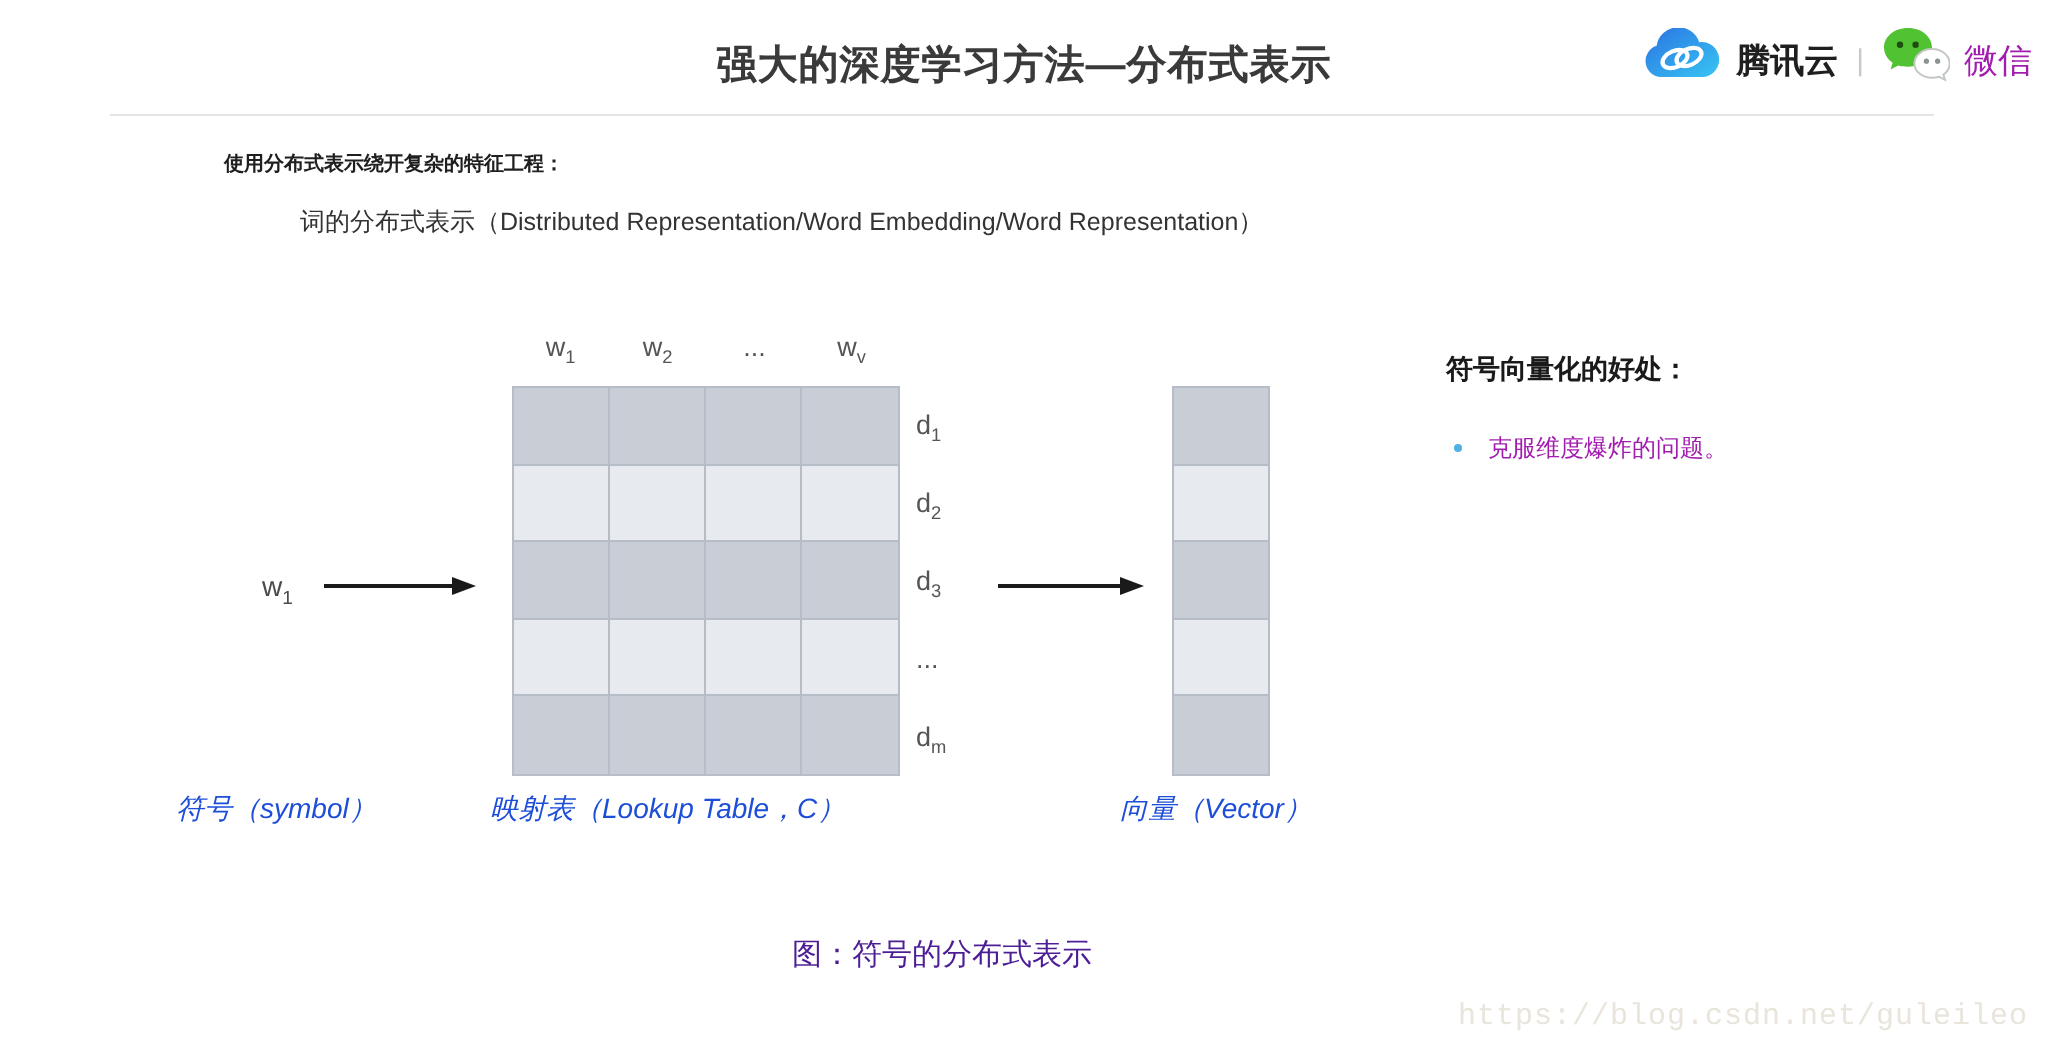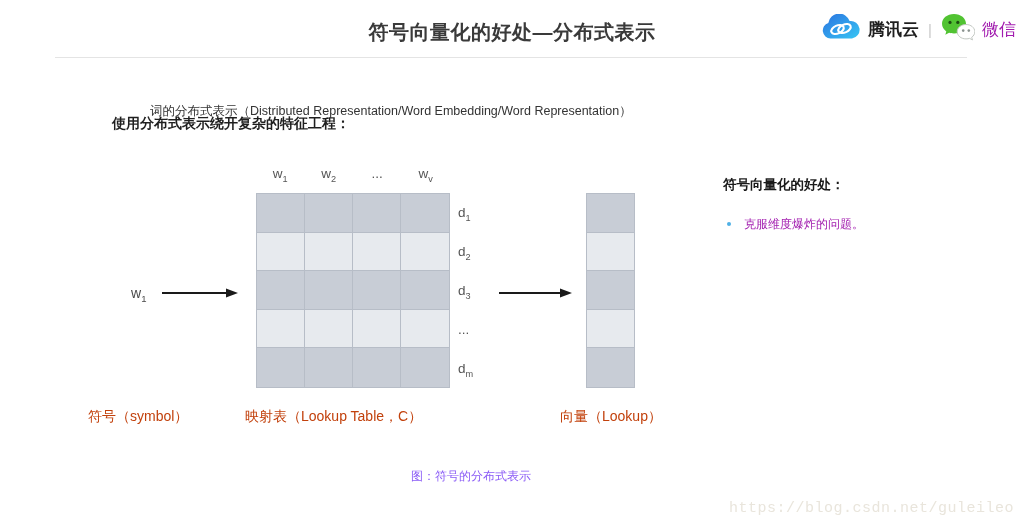--- a/index.html
+++ b/index.html
@@ -25,21 +25,21 @@
   .brand .wx-label { font-size: 17px; color: #a21caf; }
   .brand .sep { color: #c9c9c9; font-size: 15px; font-weight: 300; padding: 0 2px; }
   .divider {
     position: absolute; top: 57px; left: 55px; width: 912px; height: 1px;
     background: #e4e4e4;
   }
 
   
   .heading {
     position: absolute; top: 75px; left: 112px;
-    font-size: 14px; font-weight: bold; color: #1f1f1f; margin-top: 40px;
+    font-size: 10px; font-weight: bold; color: #1f1f1f;
   }
   .subheading {
     position: absolute; top: 103px; left: 150px;
     font-size: 12.5px; color: #333;
   }
 
   
   .col-headers {
     position: absolute; top: 166px; left: 256px; width: 194px;
     display: flex; font-size: 13.5px; color: #555;
@@ -70,50 +70,50 @@
   .row-labels .row-l { height: 39px; display: flex; align-items: center; text-align: center; }
 
   .input-symbol {
     position: absolute; top: 285px; left: 131px;
     font-size: 14px; color: #4a4a4a;
   }
   .arrow { position: absolute; }
   .arrow-1 { top: 286px; left: 162px; }
   .arrow-2 { top: 286px; left: 499px; }
 
-  .cap { position: absolute; top: 408px; font-size: 14px; color: #c2410c; }
+  .cap { position: absolute; top: 396px; font-size: 14px; color: #1d4ed8; font-style: italic; }
   .cap-symbol { left: 88px; }
   .cap-lookup { left: 245px; }
   .cap-vector { left: 560px; }
 
   
   .benefits { position: absolute; top: 176px; left: 723px; width: 250px; }
   .benefits .benefits-heading { font-size: 13.5px; font-weight: bold; color: #1a1a1a; }
   .benefits ul { list-style: none; margin-top: 22px; }
   .benefits li { display: flex; align-items: baseline; margin-bottom: 15.5px; font-size: 12px; color: #a21caf; }
   .benefits .bullet {
     width: 4px; height: 4px; border-radius: 50%;
     background: var(--bullet-color); flex: 0 0 4px;
     margin-right: 13px; margin-left: 4px; position: relative; top: -2px;
   }
 
   .figure-caption {
     position: absolute; top: 468px; left: 471px; transform: translateX(-50%);
-    font-size: 12px; color: #8b5cf6; white-space: nowrap;
+    font-size: 15px; color: #4c1d95; white-space: nowrap;
   }
   .watermark {
     position: absolute; top: 500px; right: 10px;
     font-family: "Liberation Mono", "DejaVu Sans Mono", monospace;
     font-size: 15px; color: #e9e5dc; letter-spacing: 0.5px; white-space: nowrap;
   }
 </style>
 </head>
 <body>
 
-<div class="slide-title">符号向量化的好处—分布式表示</div>
+<div class="slide-title">强大的深度学习方法—分布式表示</div>
 
 <div class="brand">
   <span>
     <svg width="40" height="28" viewBox="0 0 40 28">
       <defs>
         <linearGradient id="tcg" x1="0" y1="0" x2="1" y2="1">
           <stop offset="0" stop-color="#2b72e0"></stop>
             <stop offset="1" stop-color="#37c6f4"></stop>
         </linearGradient>
       </defs>
@@ -205,21 +205,21 @@
 </span>
 <span class="arrow arrow-2">
   <svg width="73" height="14" viewBox="0 0 73 14">
     <line x1="0" y1="7" x2="62" y2="7" stroke="#1a1a1a" stroke-width="2"></line>
     <polygon points="61,2.5 73,7 61,11.5" fill="#1a1a1a"></polygon>
   </svg>
 </span>
 
 <div class="cap cap-symbol">符号（symbol）</div>
 <div class="cap cap-lookup">映射表（Lookup Table，C）</div>
-<div class="cap cap-vector">向量（Lookup）</div>
+<div class="cap cap-vector">向量（Vector）</div>
 
 <div class="benefits">
   <div class="benefits-heading">符号向量化的好处：</div>
   <ul>
       <li>
         <span class="bullet"></span>
         <span>克服维度爆炸的问题。</span>
       </li>
     </ul>
 </div>

